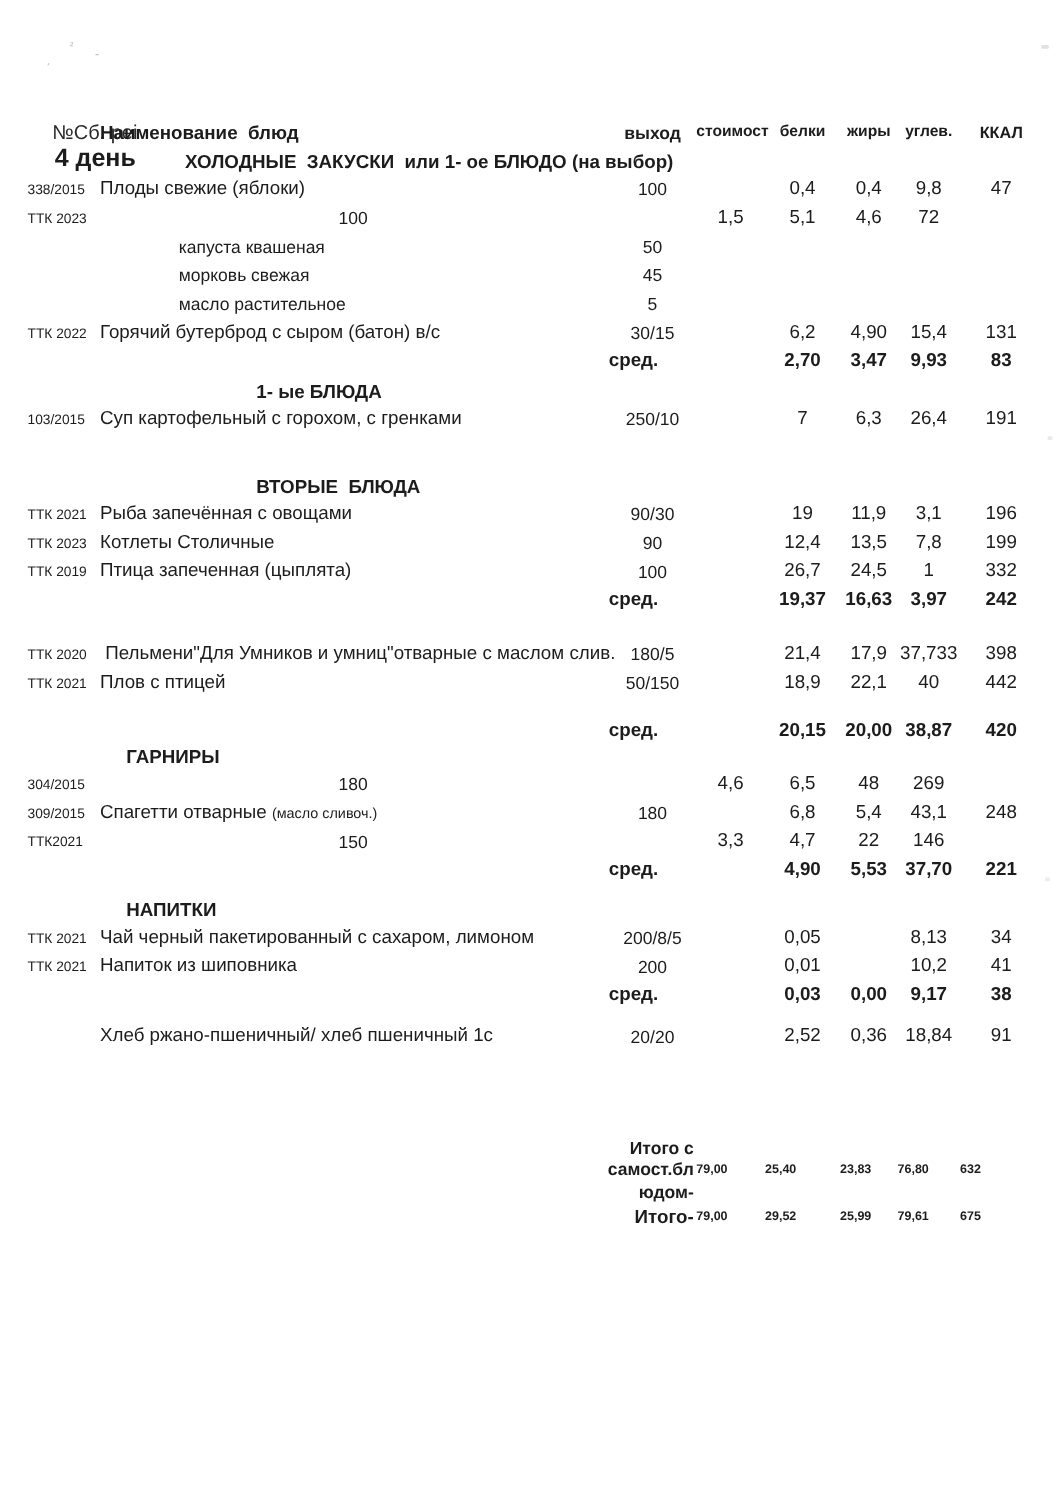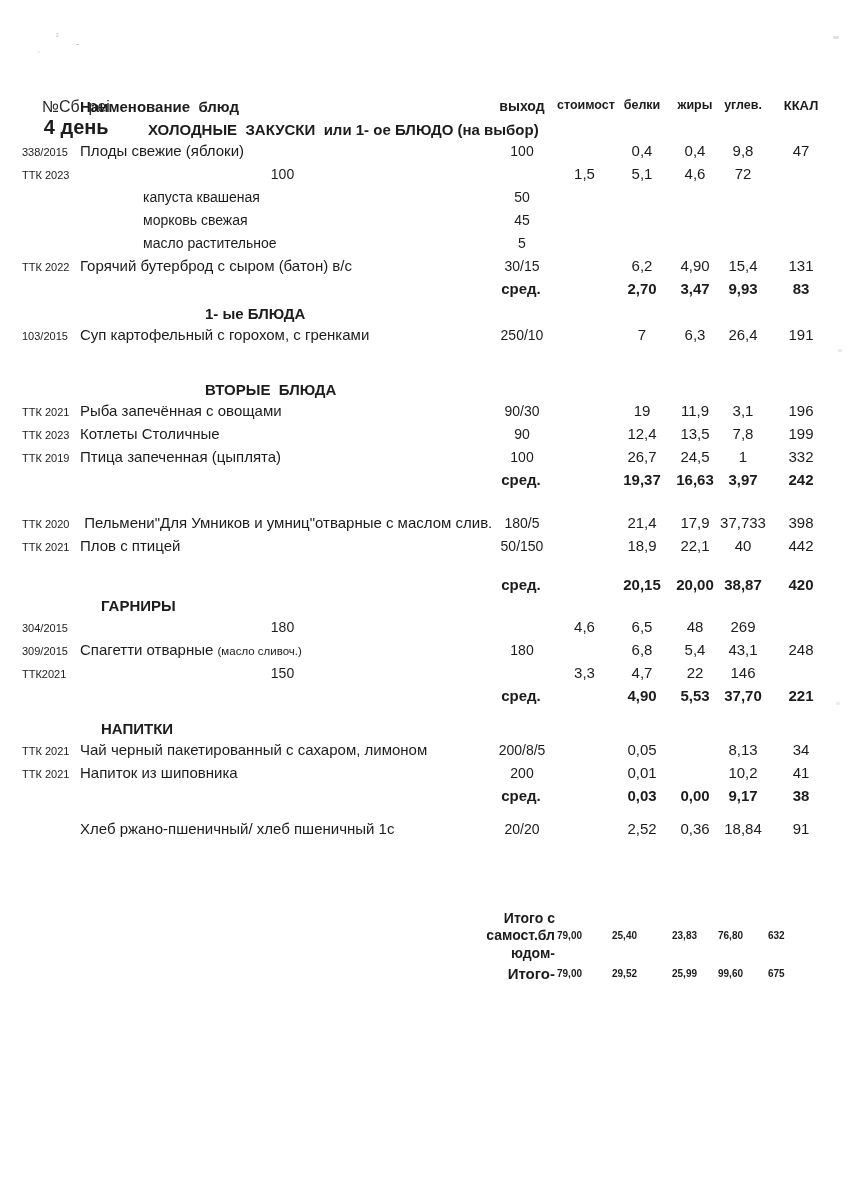--- a/index.html
+++ b/index.html
@@ -46,21 +46,21 @@
   .hcol{font-weight:bold;font-size:12.5px;}
   .hkcal{font-weight:bold;font-size:13px;}
 
   
   .section{min-height:19px;}
   .section .name{font-weight:bold;font-size:15px;}
   .ind-a .name{padding-left:70px;}
   .ind-b .name{padding-left:127px;}
   .ind-c .name{padding-left:23px;}
   .ingredient .name{padding-left:65px;font-size:14px;}
-  .avg .out{font-weight:bold;text-align:center;padding-right:2px;font-size:15px;}
+  .avg .out{font-weight:bold;text-align:left;padding-right:2px;font-size:15px;}
   .avg .num{font-weight:bold;}
   .nb .name{font-weight:bold;font-size:16px;}
 
   
   .g4{margin-top:4px;}  .g10{margin-top:10px;} .g12{margin-top:12px;}
   .g16{margin-top:16px;} .g20{margin-top:20px;} .g34{margin-top:34px;}
 
   
   .totals{margin-top:69px;}
   .tline{
@@ -399,20 +399,20 @@
           <div class="tline">
             <span class="tlabel">юдом-</span>
           </div>
         </div>
         <div class="trow2">
           <div class="tline tmain">
             <span class="tlabel">Итого-</span>
             <span class="tnum">79,00</span>
             <span class="tnum">29,52</span>
             <span class="tnum">25,99</span>
-            <span class="tnum">99,60</span>
+            <span class="tnum">79,61</span>
             <span class="tnum">675</span>
           </div>
         </div>
       </div>
   </div>
 
 </div>
 
 </body></html>

